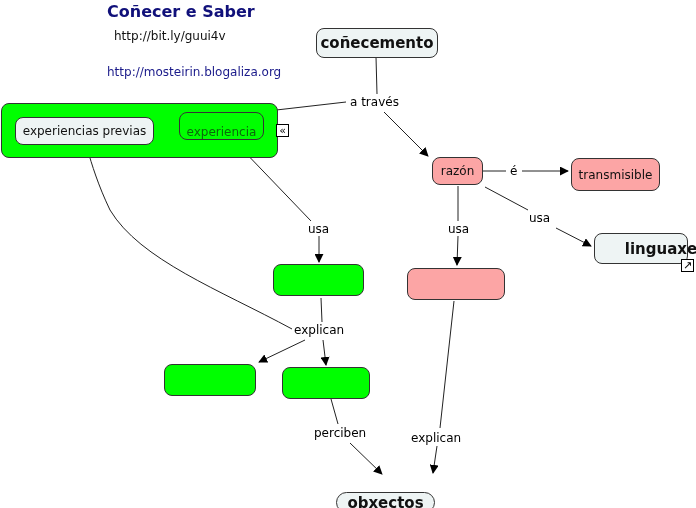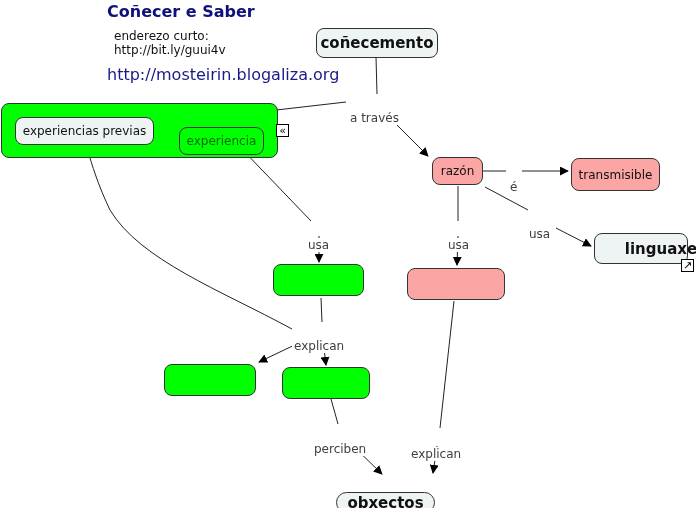--- a/index.html
+++ b/index.html
@@ -12,38 +12,38 @@
     .abs { position: absolute; }
     .title {
       left: 107px; top: 2px; font-size: 16px; font-weight: bold; color: #10107a;
       white-space: nowrap;
     }
     .meta {
       left: 114px; top: 29px; font-size: 12px; line-height: 14px; color: #111;
       white-space: nowrap;
     }
     .link {
-      left: 107px; top: 65px; font-size: 16px; color: #1a1a8a; white-space: nowrap;
+      left: 107px; top: 65px; font-size: 12px; color: #1a1a8a; white-space: nowrap;
       cursor: pointer;
     }
     svg.edges { position: absolute; left: 0; top: 0; }
     .node {
       position: absolute; box-sizing: border-box; border: 1px solid #333;
       border-radius: 8px; display: flex; align-items: center; justify-content: center;
       white-space: nowrap; cursor: pointer;
     }
     .pale { background: #eef4f4; }
     .green { background: #00ff00; }
     .yellow { background: #fca5a5; }
     .big { font-size: 15px; font-weight: bold; color: #111; }
     .small { font-size: 12px; color: #111; }
     .green-text { color: #0a6a0a; }
     .elabel {
-      position: absolute; font-size: 12px; background: #fff; color: #404040;
-      padding: 0 2px; white-space: nowrap; line-height: 14px; margin-top: 16px;
+      position: absolute; font-size: 12px; background: #fff; color: #000000;
+      padding: 0 2px; white-space: nowrap; line-height: 14px;
     }
     .icon-box {
       position: absolute; box-sizing: border-box; border: 1px solid #000; background: #fff;
       display: flex; align-items: center; justify-content: center; font-size: 11px;
       line-height: 1; cursor: pointer;
     }
   </style>
 </head>
 <body>
 
@@ -82,34 +82,33 @@
 
   <line x1="331" y1="399" x2="338" y2="424" stroke="#222" stroke-width="1"></line>
   <line x1="350" y1="443" x2="382" y2="474" stroke="#222" stroke-width="1" marker-end="url(#arr)"></line>
 
   <line x1="454" y1="301" x2="440" y2="428" stroke="#222" stroke-width="1"></line>
   <line x1="437" y1="446" x2="433" y2="473" stroke="#222" stroke-width="1" marker-end="url(#arr)"></line>
 </svg>
 
 <div class="abs title">Coñecer e Saber</div>
 <div class="abs meta">
-  <div>enderezo curto:</div>
   <div>http://bit.ly/guui4v</div>
 </div>
 <div class="abs link">http://mosteirin.blogaliza.org</div>
 
 <div class="node pale big" style="left:316px; top:28px; width:122px; height:30px;">
   <span>coñecemento</span>
 </div>
 
 <div class="node green" style="left:1px; top:103px; width:277px; height:55px;"></div>
 <div class="node pale small" style="left:15px; top:117px; width:139px; height:28px;">
   <span>experiencias previas</span>
 </div>
-<div class="node green small green-text" style="left:179px; top:127px; width:85px; height:28px;">
+<div class="node green small green-text" style="left:179px; top:112px; width:85px; height:28px;align-items:flex-end;">
   <span>experiencia</span>
 </div>
 <div class="icon-box" style="left:276px; top:124px; width:13px; height:13px;">«</div>
 
 <div class="node yellow small" style="left:432px; top:157px; width:51px; height:28px;">
   <span>razón</span>
 </div>
 <div class="node yellow small" style="left:571px; top:158px; width:89px; height:33px;">
   <span>transmisible</span>
 </div>

